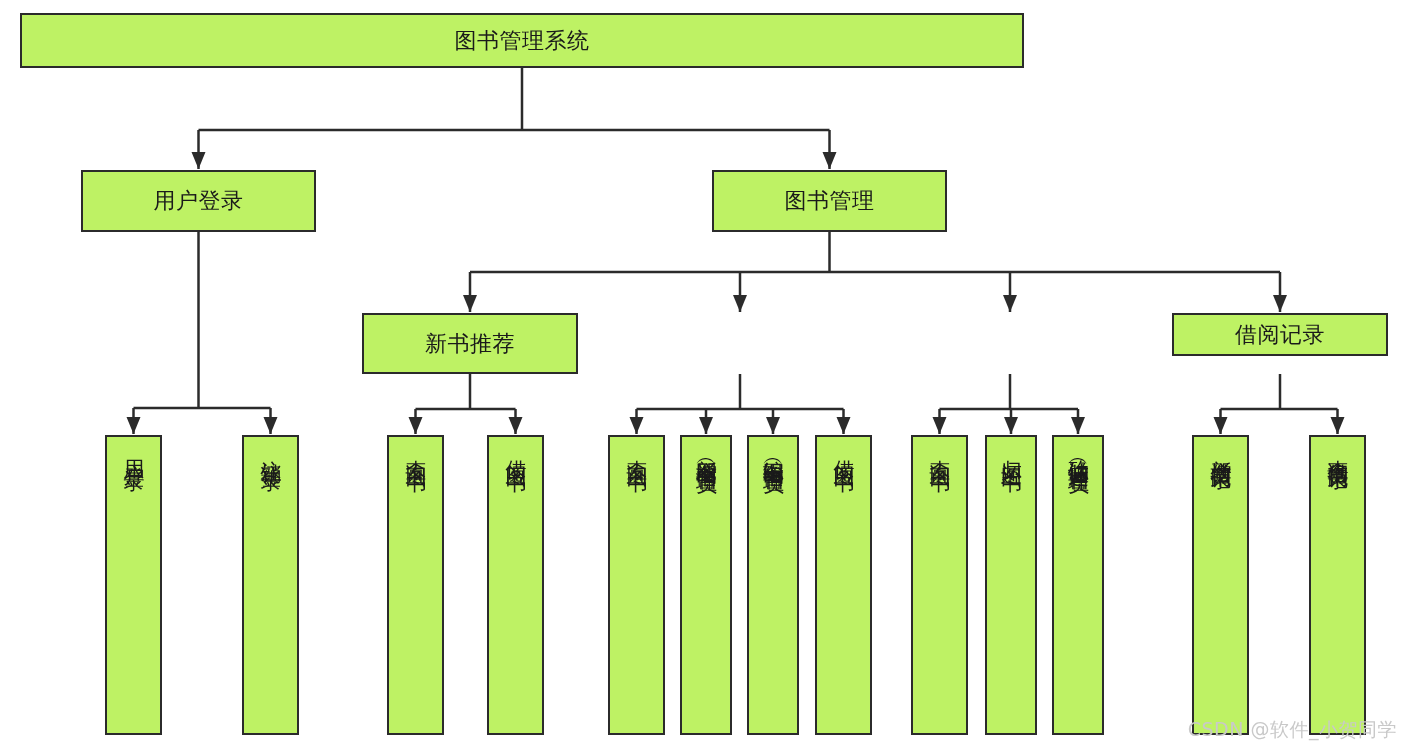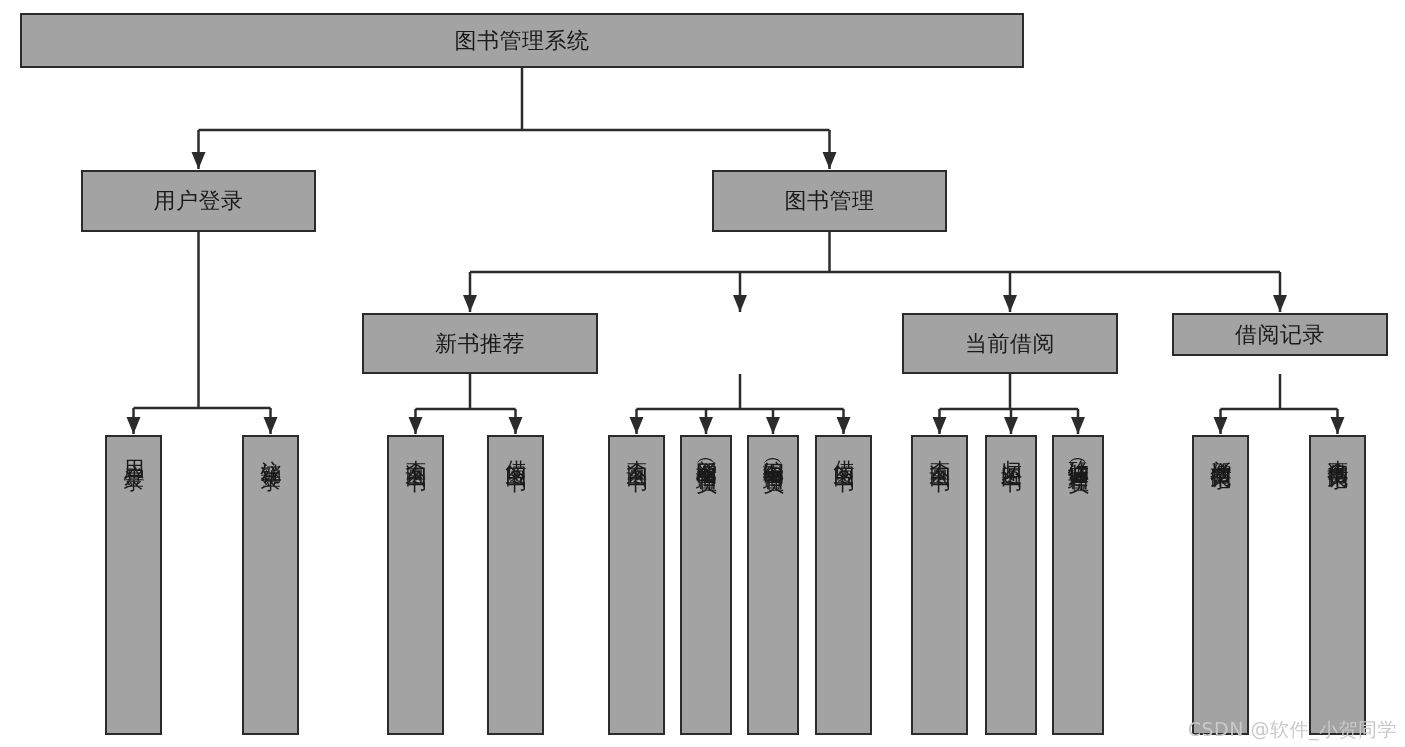--- a/index.html
+++ b/index.html
@@ -21,21 +21,21 @@
     position: absolute;
     left: 0;
     top: 0;
     width: 1405px;
     height: 747px;
     pointer-events: none;
   }
   .node {
     position: absolute;
     box-sizing: border-box;
-    background: #a3a3a3;
+    background: #bef264;
     border: 2px solid #2b2b2b;
     display: flex;
     align-items: center;
     justify-content: center;
     overflow: hidden;
   }
   .node-label {
     color: #1a1a1a;
     font-size: 22px;
     line-height: 1.25;
@@ -133,25 +133,22 @@
     <span class="node-label">图书管理系统</span>
   </div>
 
   <div class="node" id="node-l2-0" style="left: 81px; top: 170px; width: 235px; height: 62px;">
     <span class="node-label">用户登录</span>
   </div>
   <div class="node" id="node-l2-1" style="left: 712px; top: 170px; width: 235px; height: 62px; text-align: center;">
     <span class="node-label">图书管理</span>
   </div>
 
-  <div class="node" id="node-l3-0" style="left: 362px; top: 313px; width: 236px; height: 61px;">
+  <div class="node" id="node-l3-0" style="left: 362px; top: 313px; width: 216px; height: 61px;">
     <span class="node-label">新书推荐</span>
-  </div>
-  <div class="node" id="node-l3-2" style="left: 902px; top: 313px; width: 216px; height: 61px;">
-    <span class="node-label">当前借阅</span>
   </div>
   <div class="node" id="node-l3-3" style="left: 1172px; top: 313px; width: 216px; height: 43px;">
     <span class="node-label">借阅记录</span>
   </div>
 
   <div class="node leaf" id="node-leaf-0" style="left: 105px; top: 435px; width: 57px; height: 300px;">
     <span class="node-label">用户登录</span>
   </div>
   <div class="node leaf" id="node-leaf-1" style="left: 242px; top: 435px; width: 57px; height: 300px;">
     <span class="node-label">注销登录</span>

